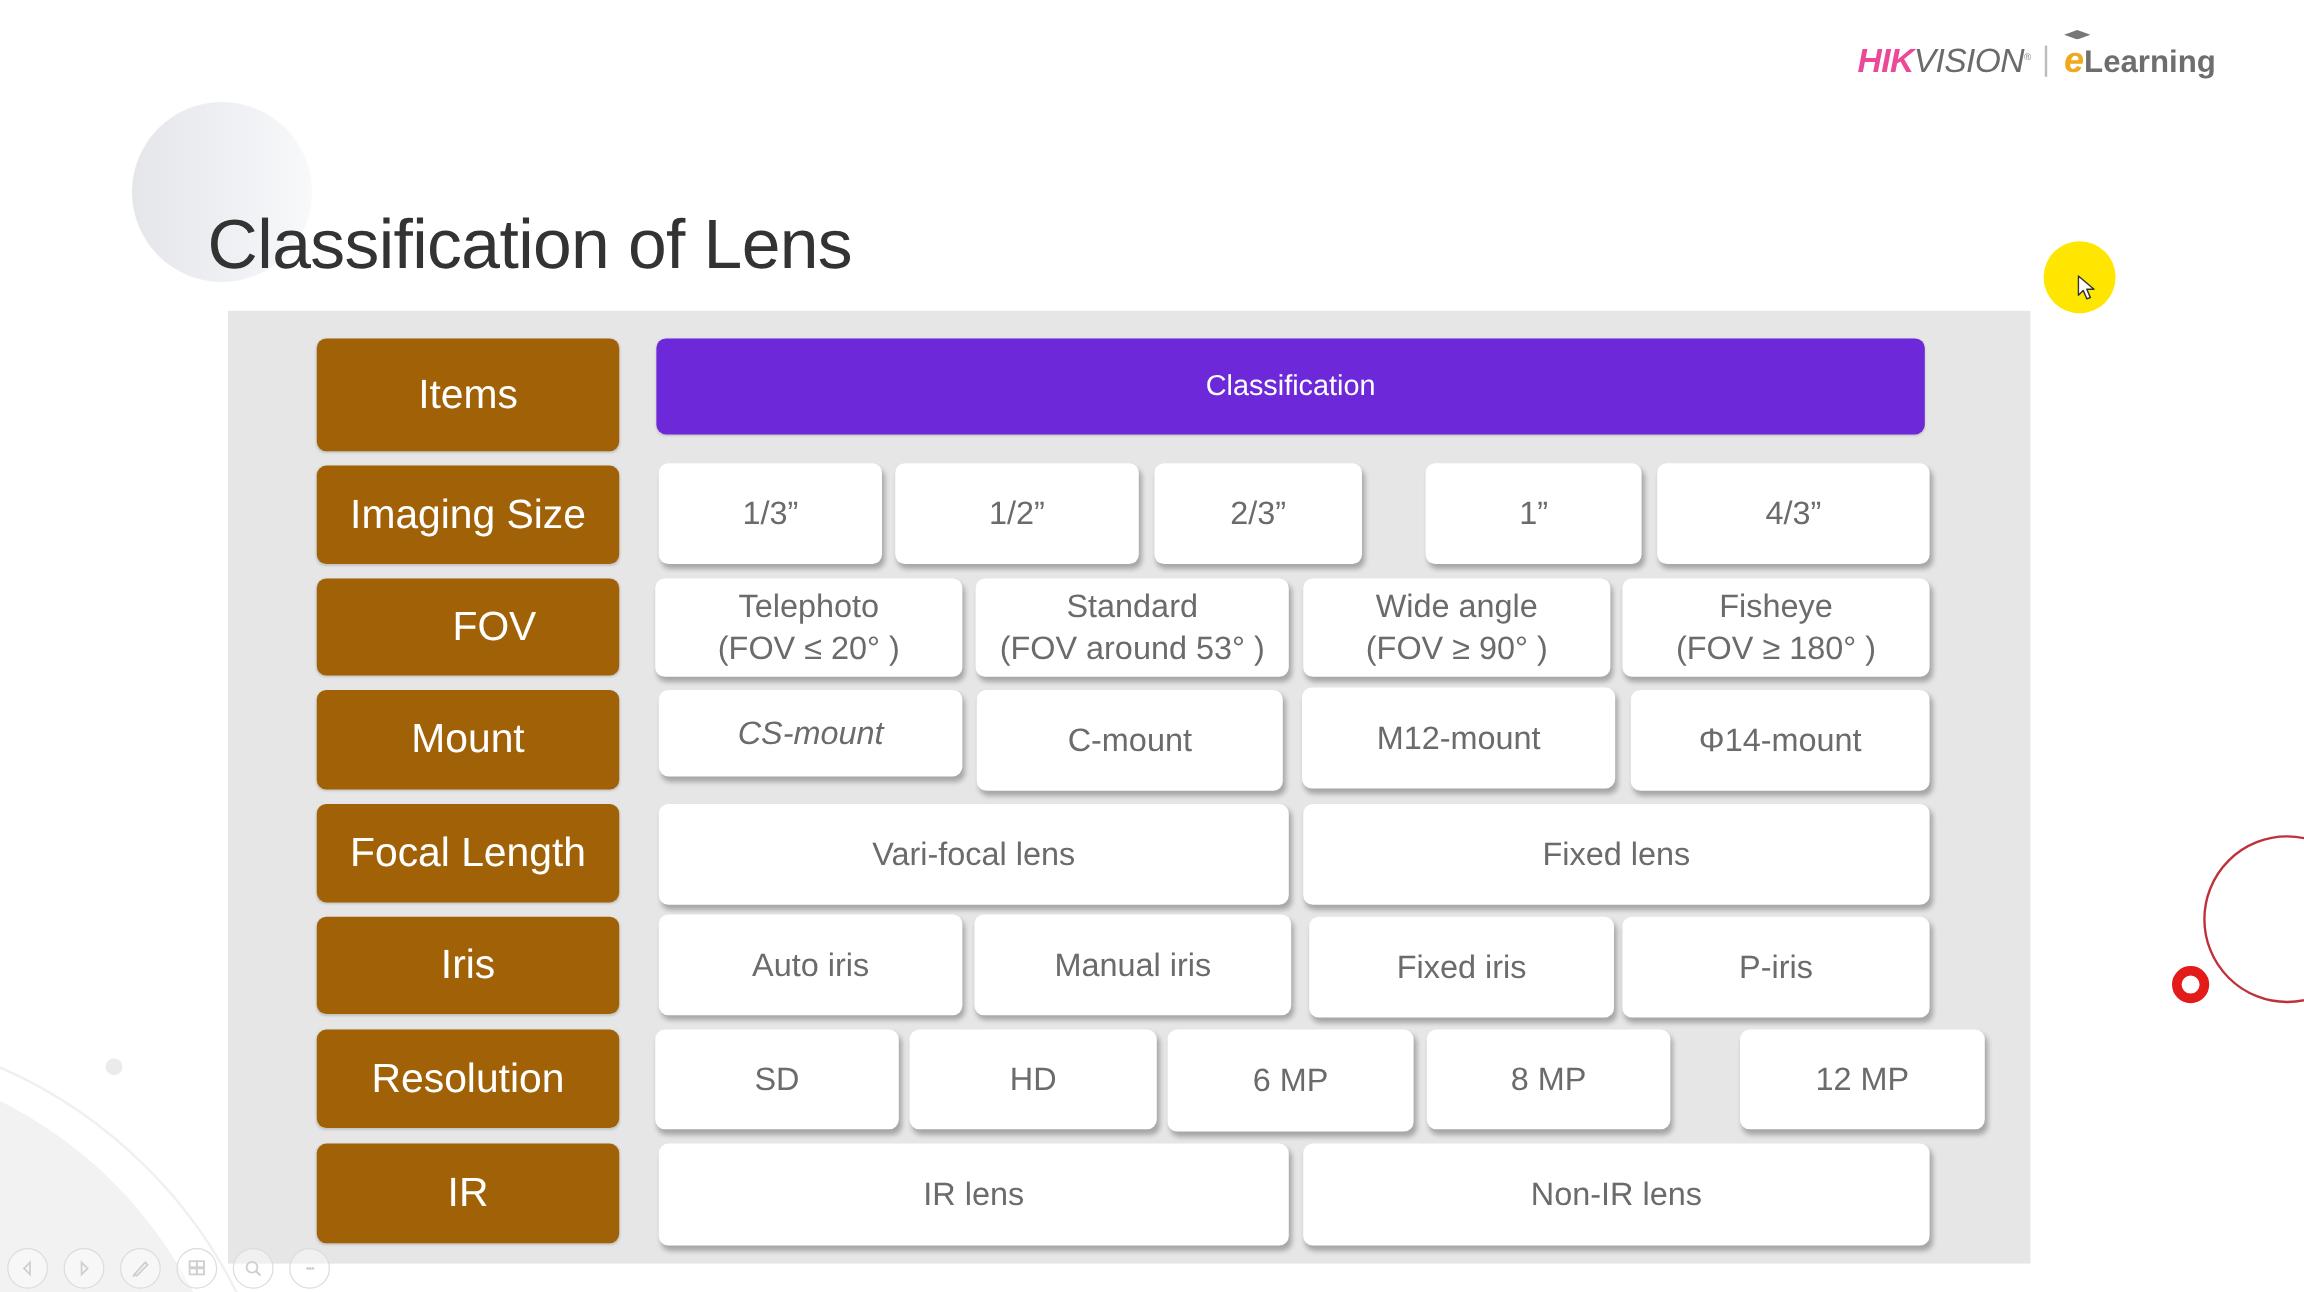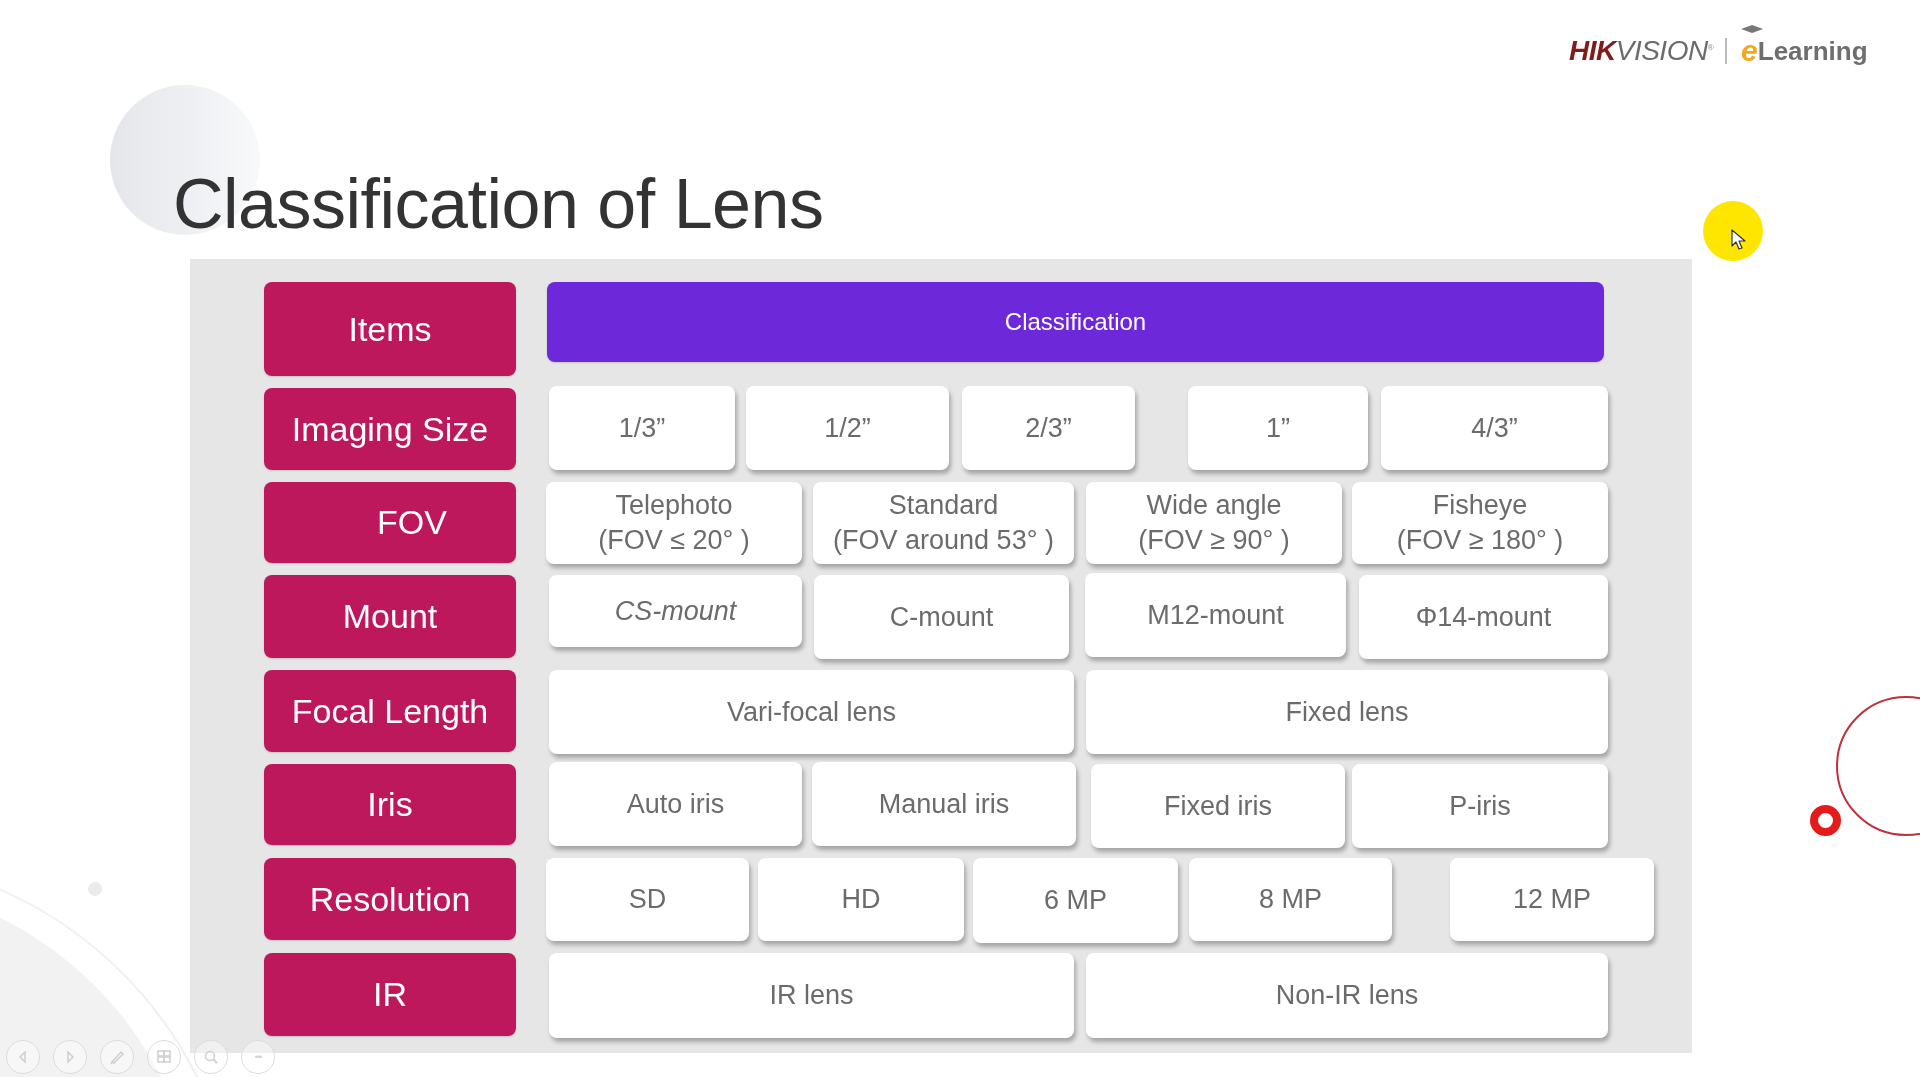--- a/index.html
+++ b/index.html
@@ -19,27 +19,27 @@
     position: absolute; left: -560px; top: 855px; width: 800px; height: 800px;
     border-radius: 50%; border: 2px solid #f0f0f0;
   }
   .deco-dot-bl {
     position: absolute; left: 88px; top: 882px; width: 14px; height: 14px;
     border-radius: 50%; background: #ebebeb;
   }
 
   .page-title {
     position: absolute; left: 173px; top: 164px;
-    font-size: 70px; font-weight: normal; color: #333333; letter-spacing: -0.5px;
+    font-size: 58px; font-weight: normal; color: #333333; letter-spacing: -0.5px;
     line-height: 80px;
   }
 
   .logo { position: absolute; left: 1548px; top: 34px; height: 34px; display: flex; align-items: center; }
   .logo-hik { font-size: 28px; font-weight: bold; font-style: italic; letter-spacing: -0.5px; }
-  .logo-hik .hik { color: #7f1d1d; margin-left: 21px; }
+  .logo-hik .hik { color: #ec4899; }
   .logo-hik .vision { color: #6b6b6b; font-weight: normal; }
   .logo-sep { width: 2px; height: 26px; background: #bbbbbb; margin: 0 14px 0 12px; }
   .logo-el { font-size: 26px; font-weight: bold; color: #6e6e6e; display: flex; align-items: center; }
   .logo-el .e { color: #f0a81c; font-style: italic; font-size: 30px; position: relative; }
   .logo-el .cap {
     position: absolute; left: 0px; top: -9px; width: 22px; height: 8px;
     background: #777; clip-path: polygon(0 50%, 50% 0, 100% 50%, 50% 100%);
   }
 
   .cursor-highlight {
@@ -57,21 +57,21 @@
     border-radius: 50%; border: 8px solid #e31b1b; background: #ffffff;
   }
 
   .panel {
     position: absolute; left: 190px; top: 259px; width: 1502px; height: 794px;
     background: #e6e6e6;
   }
 
   .label-cell {
     position: absolute; left: 264px; width: 252px;
-    background: #be185d; border-radius: 8px;
+    background: #a16207; border-radius: 8px;
     color: #ffffff; font-size: 34px;
     display: flex; align-items: center; justify-content: center;
     box-shadow: 0 1px 2px rgba(0,0,0,0.15);
   }
   .header-cell {
     position: absolute; left: 547px; top: 282px; width: 1057px; height: 80px;
     background: #6d28d9; border-radius: 8px;
     color: #ffffff; font-size: 24px;
     display: flex; align-items: center; justify-content: center;
     box-shadow: 0 1px 2px rgba(0,0,0,0.15);

